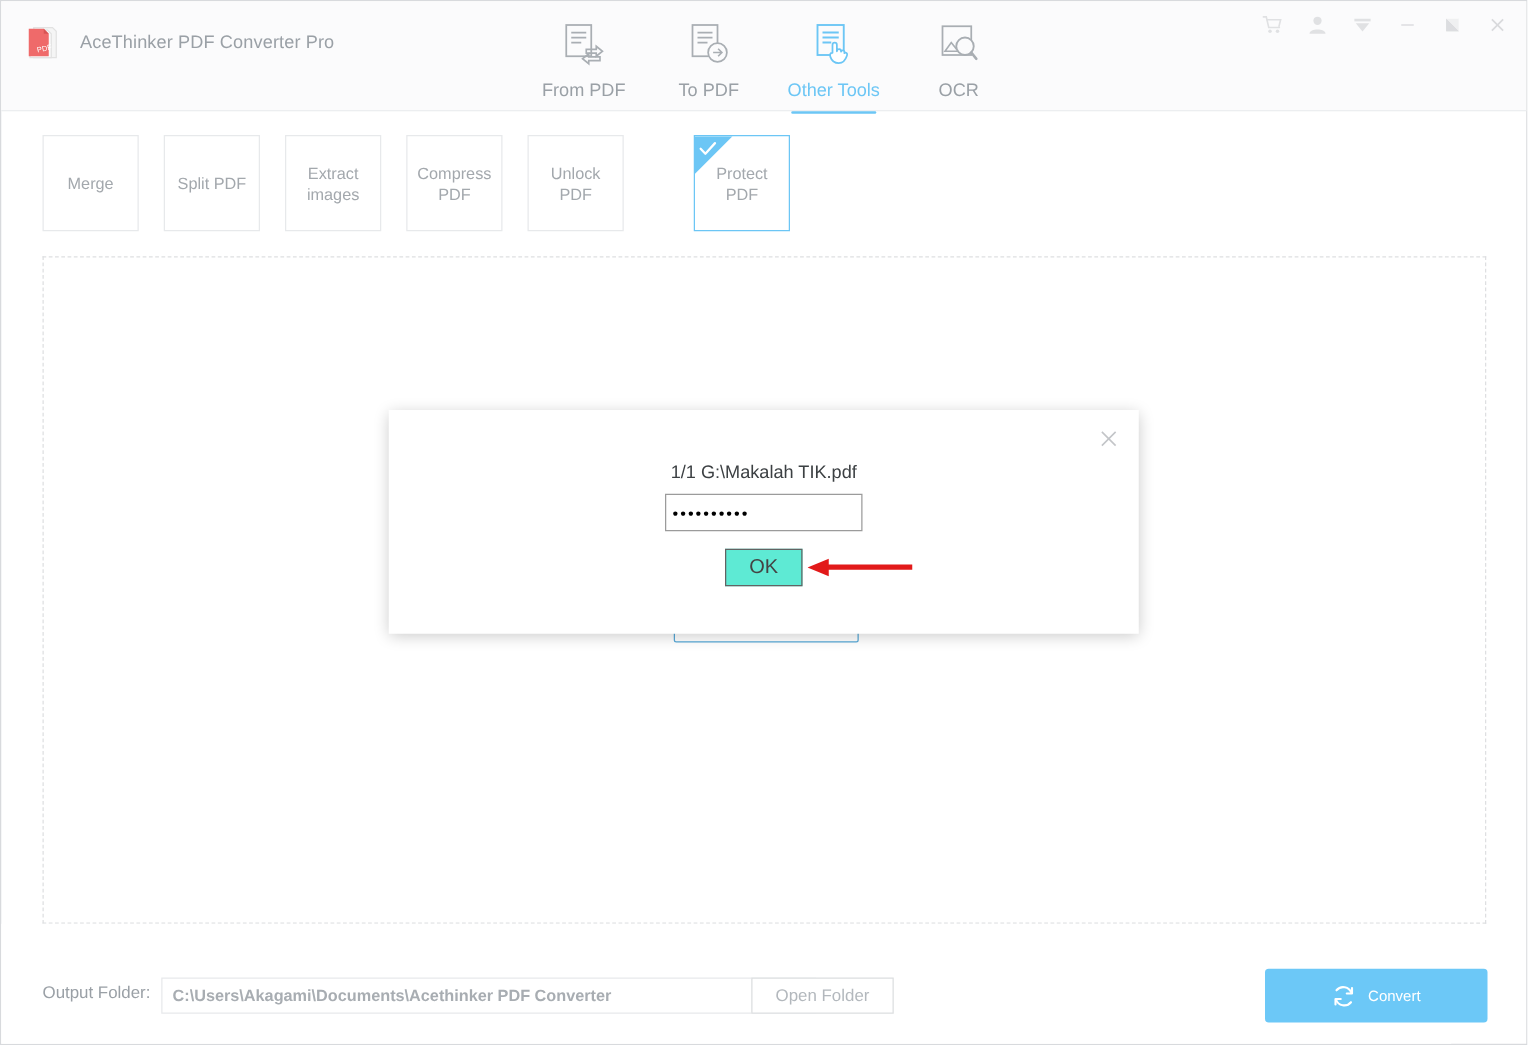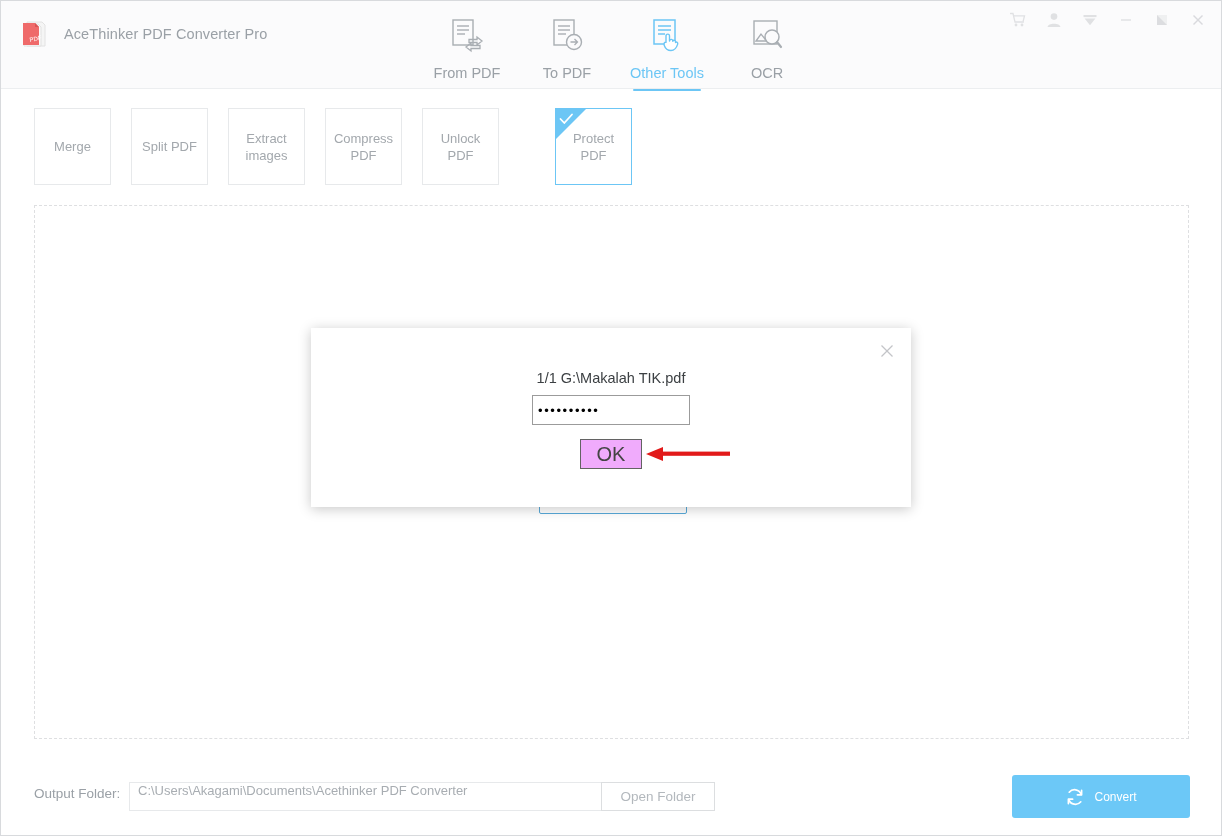--- a/index.html
+++ b/index.html
@@ -121,21 +121,21 @@
   }
   .out-label {
     position: absolute; left: 33px; top: 47px;
     font-size: 13.5px; color: #9aa0a6; white-space: nowrap;
   }
   .out-wrap {
     position: absolute; left: 128px; top: 781px;
     width: 524px; height: 29px;
     border: 1px solid #e7e9eb;
     background: #fff;
-    display: flex; align-items: flex-start;
+    display: flex; align-items: center; font-weight: bold;
   }
   .out-path {
     flex: 1; display: flex; align-items: center;
     padding-left: 8px;
     font-size: 13px; color: #a8adb2;
     white-space: nowrap; overflow: hidden;
   }
   .out-browse {
     width: 40px; border-left: 1px solid #ededef;
     display: flex; align-items: center; justify-content: center;
@@ -183,23 +183,23 @@
     border: 1px solid #9b9b9b; background: #fff;
     display: flex; align-items: center;
     padding-left: 5px;
     font-size: 13px; color: #000;
     letter-spacing: 1.6px;
     cursor: text;
   }
   .modal-ok {
     position: absolute; left: 269px; top: 111px;
     width: 62px; height: 30px;
-    border: 1px solid #636363; background: #f0abfc;
-    display: flex; align-items: center; justify-content: center;
-    font-size: 20px; color: #444;
+    border: 1px solid #636363; background: #5eead4;
+    display: flex; align-items: center; justify-content: center;
+    font-size: 16px; color: #444;
     cursor: pointer;
   }
   .arrow-ann {
     position: absolute; left: 335px; top: 117px;
     width: 84px; height: 18px;
   }
 </style>
 </head>
 <body>
 

